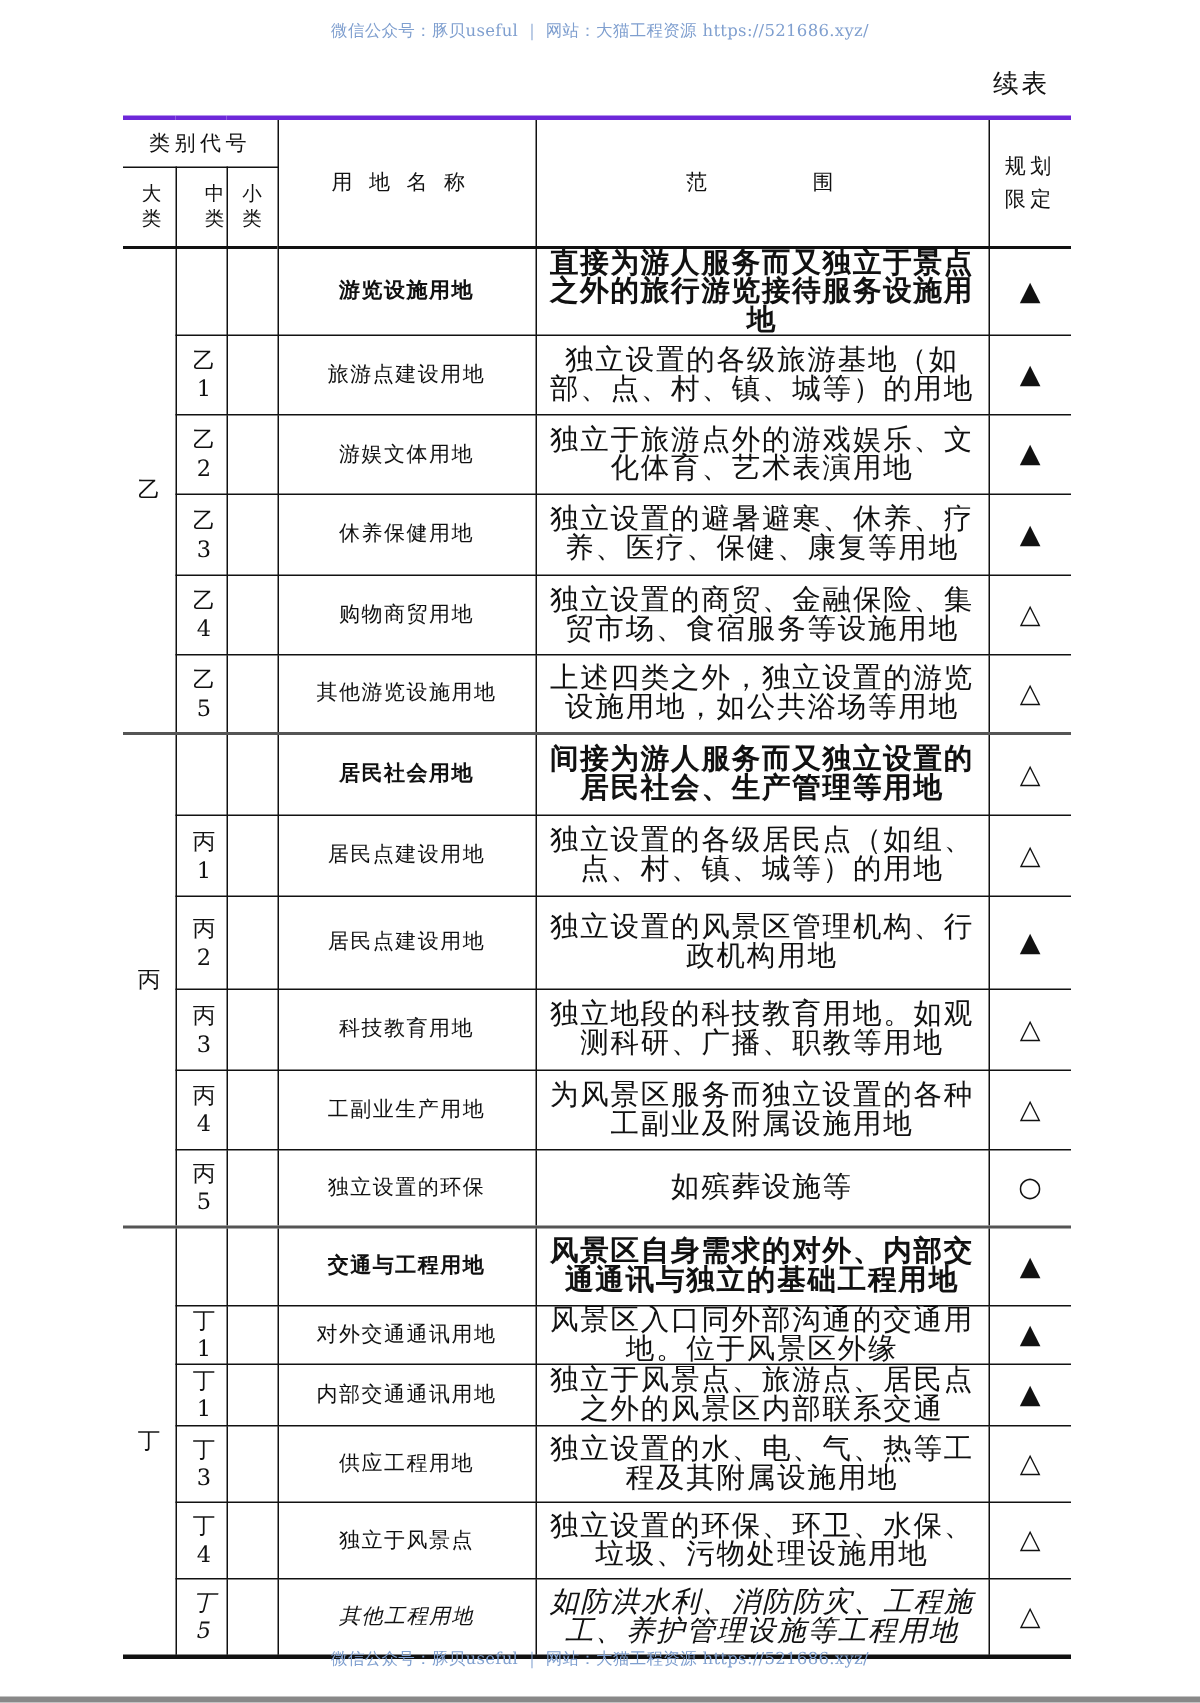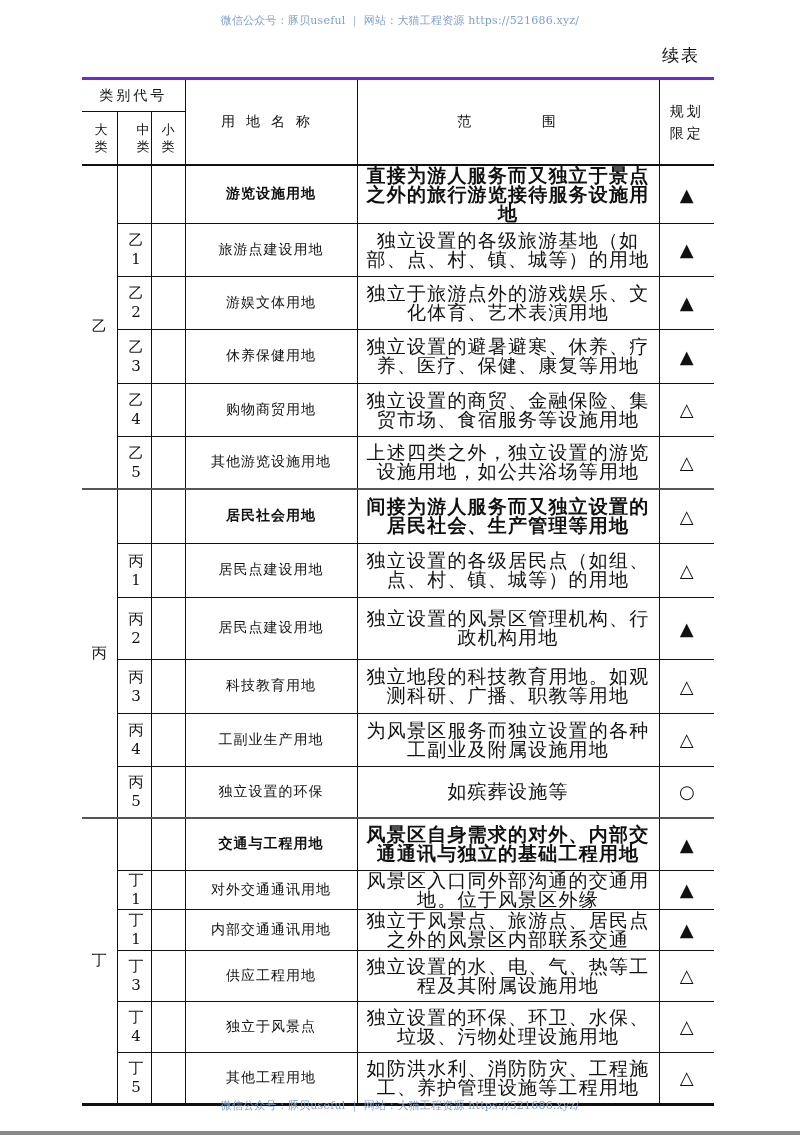--- a/index.html
+++ b/index.html
@@ -177,21 +177,21 @@
         <td class="scope">独立设置的水、电、气、热等工程及其附属设施用地</td>
         <td class="limit"><span>△</span></td>
       </tr>
       <tr style="height: 51px;">
         <td class="mid">丁 4</td>
         <td class=""></td>
         <td class="name">独立于风景点</td>
         <td class="scope">独立设置的环保、环卫、水保、垃圾、污物处理设施用地</td>
         <td class="limit"><span>△</span></td>
       </tr>
-      <tr style="height: 52px;">
+      <tr style="height: 52px; font-style: italic;">
         <td class="mid">丁 5</td>
         <td class=""></td>
         <td class="name">其他工程用地</td>
         <td class="scope">如防洪水利、消防防灾、工程施工、养护管理设施等工程用地</td>
         <td class="limit"><span>△</span></td>
       </tr>
     </tbody>
 </table>
 
 <div class="watermark wm-bottom">微信公众号：豚贝useful ｜ 网站：大猫工程资源 https://521686.xyz/</div>

